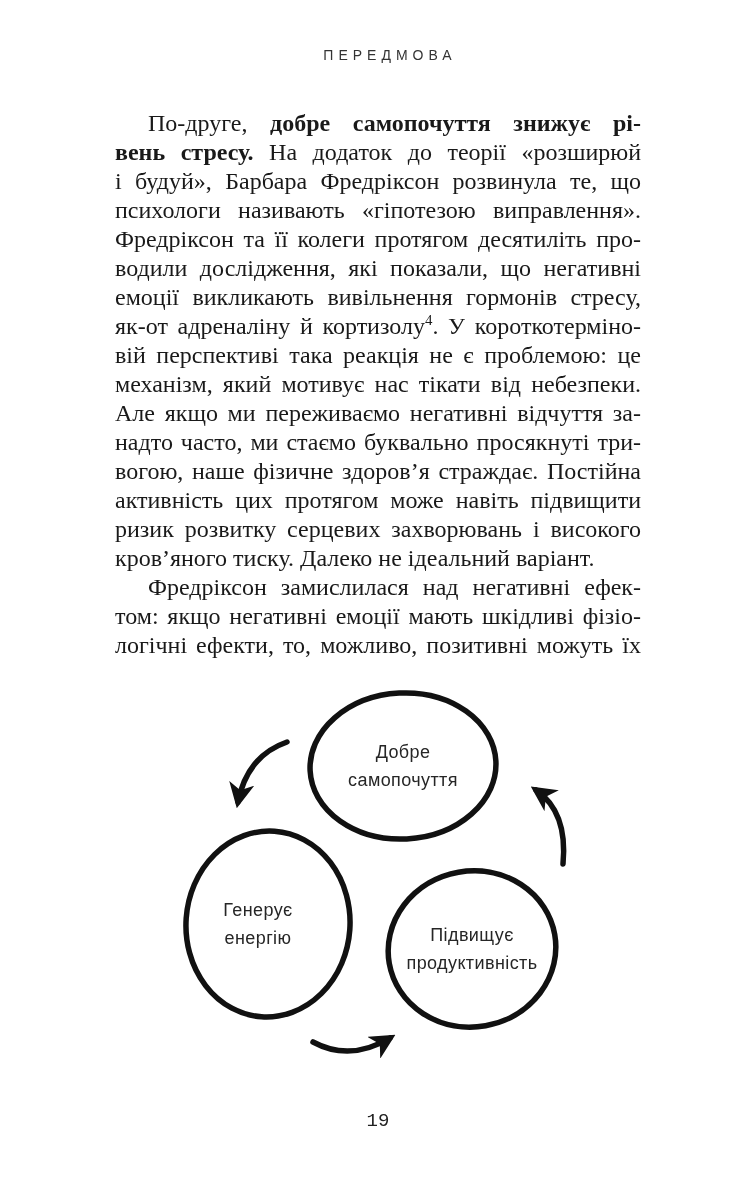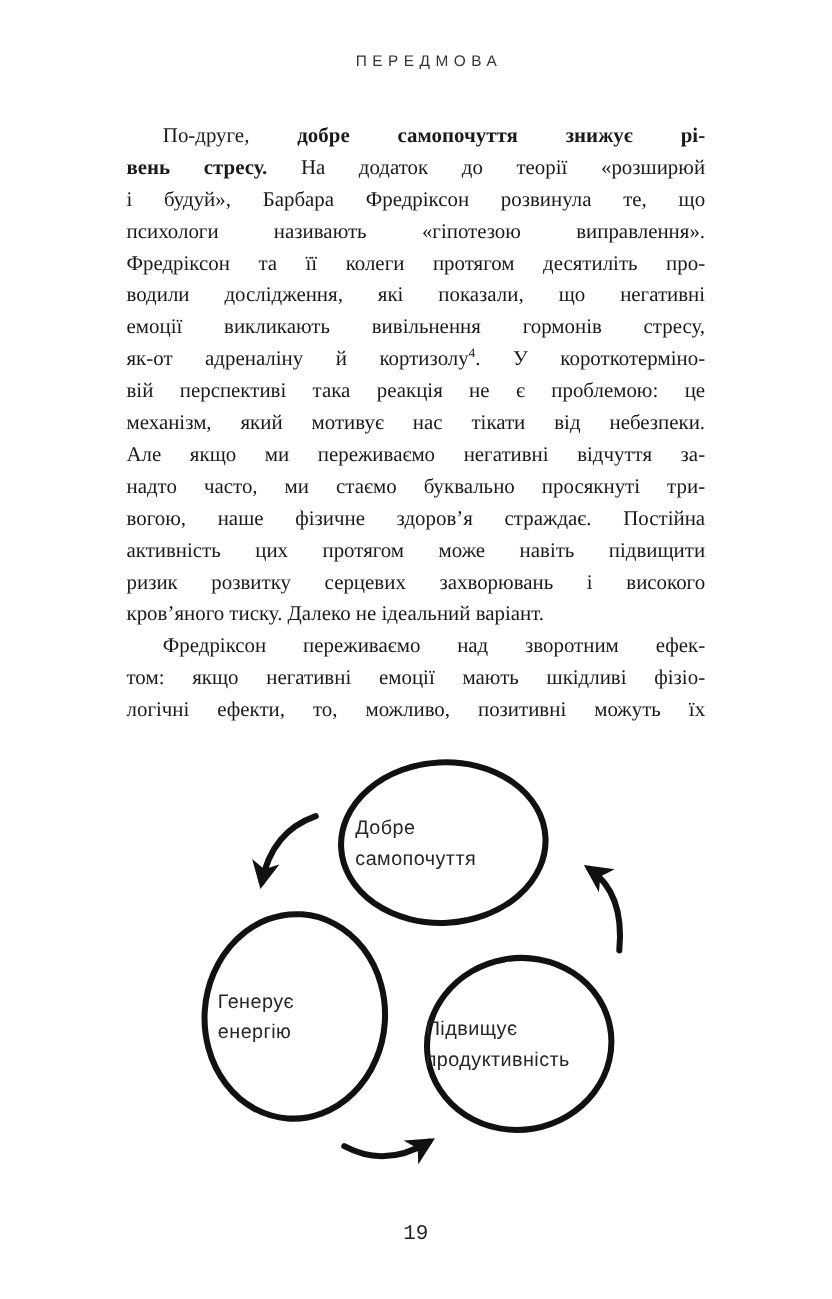--- a/index.html
+++ b/index.html
@@ -16,21 +16,21 @@
     text-align: center;
     font-family: "Liberation Sans", sans-serif;
     font-size: 14px;
     letter-spacing: 5px;
     color: #333333;
     padding-left: 24px;
   }
   .body-text {
     width: 526px;
     margin: 46px auto 0 auto;
-    font-size: 19px;
+    font-size: 24px;
     line-height: 29px;
   }
   .line {
     text-align: justify;
     text-align-last: justify;
     white-space: normal;
   }
   .line.end { text-align-last: left; }
   .line.first { text-indent: 33px; }
   .line b { font-weight: bold; }
@@ -41,21 +41,21 @@
     height: 420px;
     margin: 4px 0 0 150px;
   }
   .diagram-wrap svg { position: absolute; left: 0; top: 0; }
   .node-label {
     position: absolute;
     font-family: "Liberation Sans", sans-serif;
     font-size: 18px;
     line-height: 28px;
     letter-spacing: 0.4px;
-    text-align: left;
+    text-align: center;
     color: #262626;
   }
   .label-wellbeing    { left: 173px; top: 74px;  width: 160px; }
   .label-energy       { left: 48px;  top: 232px; width: 120px; }
   .label-productivity { left: 237px; top: 257px; width: 170px; }
   .page-number {
     margin-top: 26px;
     text-align: center;
     font-family: Liberation Mono, monospace;
     font-size: 19px;
@@ -80,21 +80,21 @@
       <div class="line"><span>вій перспективі така реакція не є проблемою: це</span></div>
       <div class="line"><span>механізм, який мотивує нас тікати від небезпеки.</span></div>
       <div class="line"><span>Але якщо ми переживаємо негативні відчуття за-</span></div>
       <div class="line"><span>надто часто, ми стаємо буквально просякнуті три-</span></div>
       <div class="line"><span>вогою, наше фізичне здоров’я страждає. Постійна</span></div>
       <div class="line"><span>активність цих протягом може навіть підвищити</span></div>
       <div class="line"><span>ризик розвитку серцевих захворювань і високого</span></div>
       <div class="line end"><span>кров’яного тиску. Далеко не ідеальний варіант.</span></div>
     </div>
     <div class="para">
-      <div class="line first"><span>Фредріксон переживаємо над зворотним ефек-</span></div>
+      <div class="line first"><span>Фредріксон замислилася над негативні ефек-</span></div>
       <div class="line"><span>том: якщо негативні емоції мають шкідливі фізіо-</span></div>
       <div class="line"><span>логічні ефекти, то, можливо, позитивні можуть їх</span></div>
     </div>
   </div>
 
 <div class="diagram-wrap">
   <svg width="460" height="420" viewBox="0 0 460 420">
     <defs>
       <marker id="arrowhead" viewBox="0 0 10 10" refX="7.5" refY="5" markerWidth="4.6" markerHeight="4.6" orient="auto-start-reverse">
         <path d="M0,0 L10,5 L0,10 L2.8,5 z" fill="#111111"></path>

